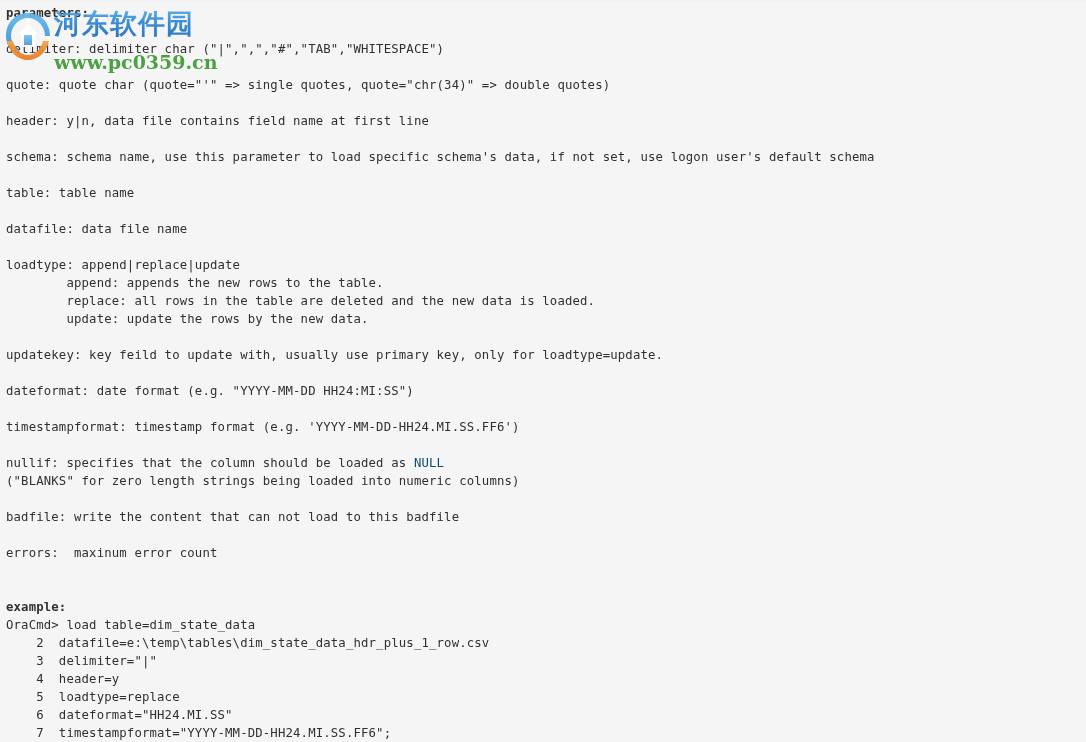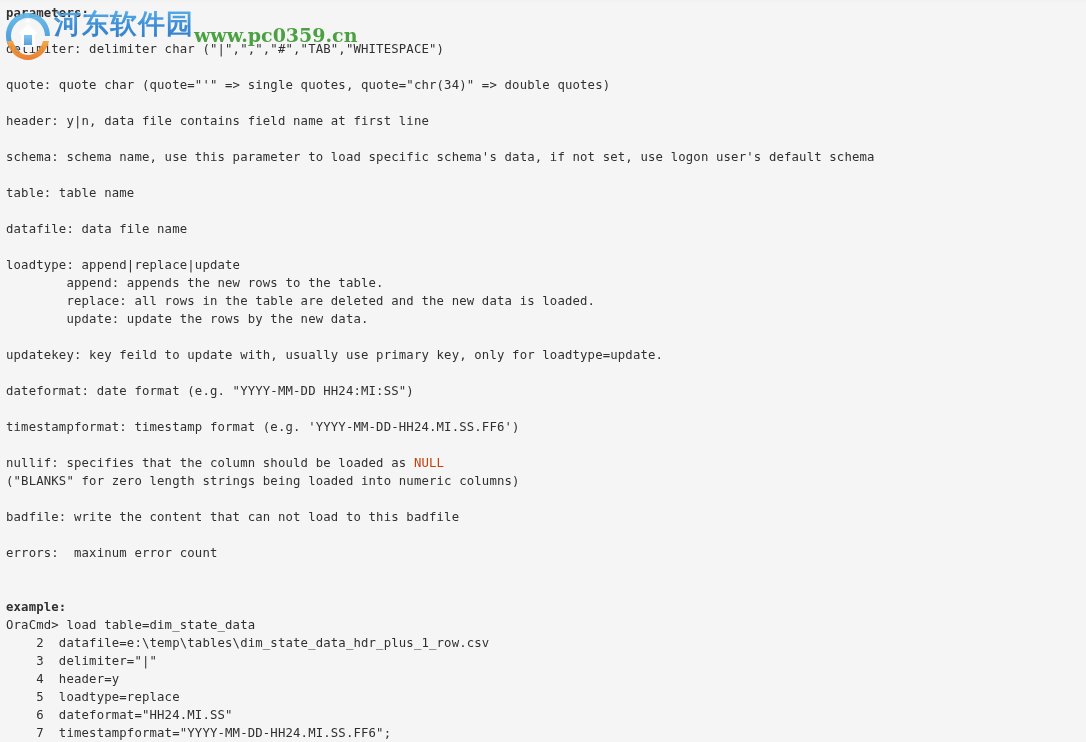--- a/index.html
+++ b/index.html
@@ -30,21 +30,21 @@
     white-space: pre;
     letter-spacing: 0.15px;
     z-index: 1;
   }
   .line {
     white-space: pre;
     height: 18px;
   }
   .blank { height: 18px; }
   .b { font-weight: bold; }
-  .null-kw { color: #c2410c; text-align: right; }
+  .null-kw { color: #0c4a6e; text-align: right; }
 
   
   #watermark {
     position: absolute;
     left: 4px;
     top: 10px;
     z-index: 5;
     pointer-events: none;
     opacity: 0.93;
     display: flex;
@@ -54,21 +54,21 @@
     width: 48px;
     height: 50px;
     position: relative;
     flex: 0 0 auto;
     margin-top: 1px;
   }
   #wm-logo svg { display: block; }
   #wm-text {
     margin-left: 2px;
     display: flex;
-    flex-direction: row;
+    flex-direction: column;
     line-height: 1;
   }
   #wm-cn {
     font-family: "DejaVu Sans", "Liberation Sans", sans-serif;
     font-weight: bold;
     font-size: 27px;
     letter-spacing: 1px;
     background: linear-gradient(180deg, #4ea8e6 0%, #2f86d4 45%, #1f6fc0 100%);
     -webkit-background-clip: text;
     background-clip: text;

